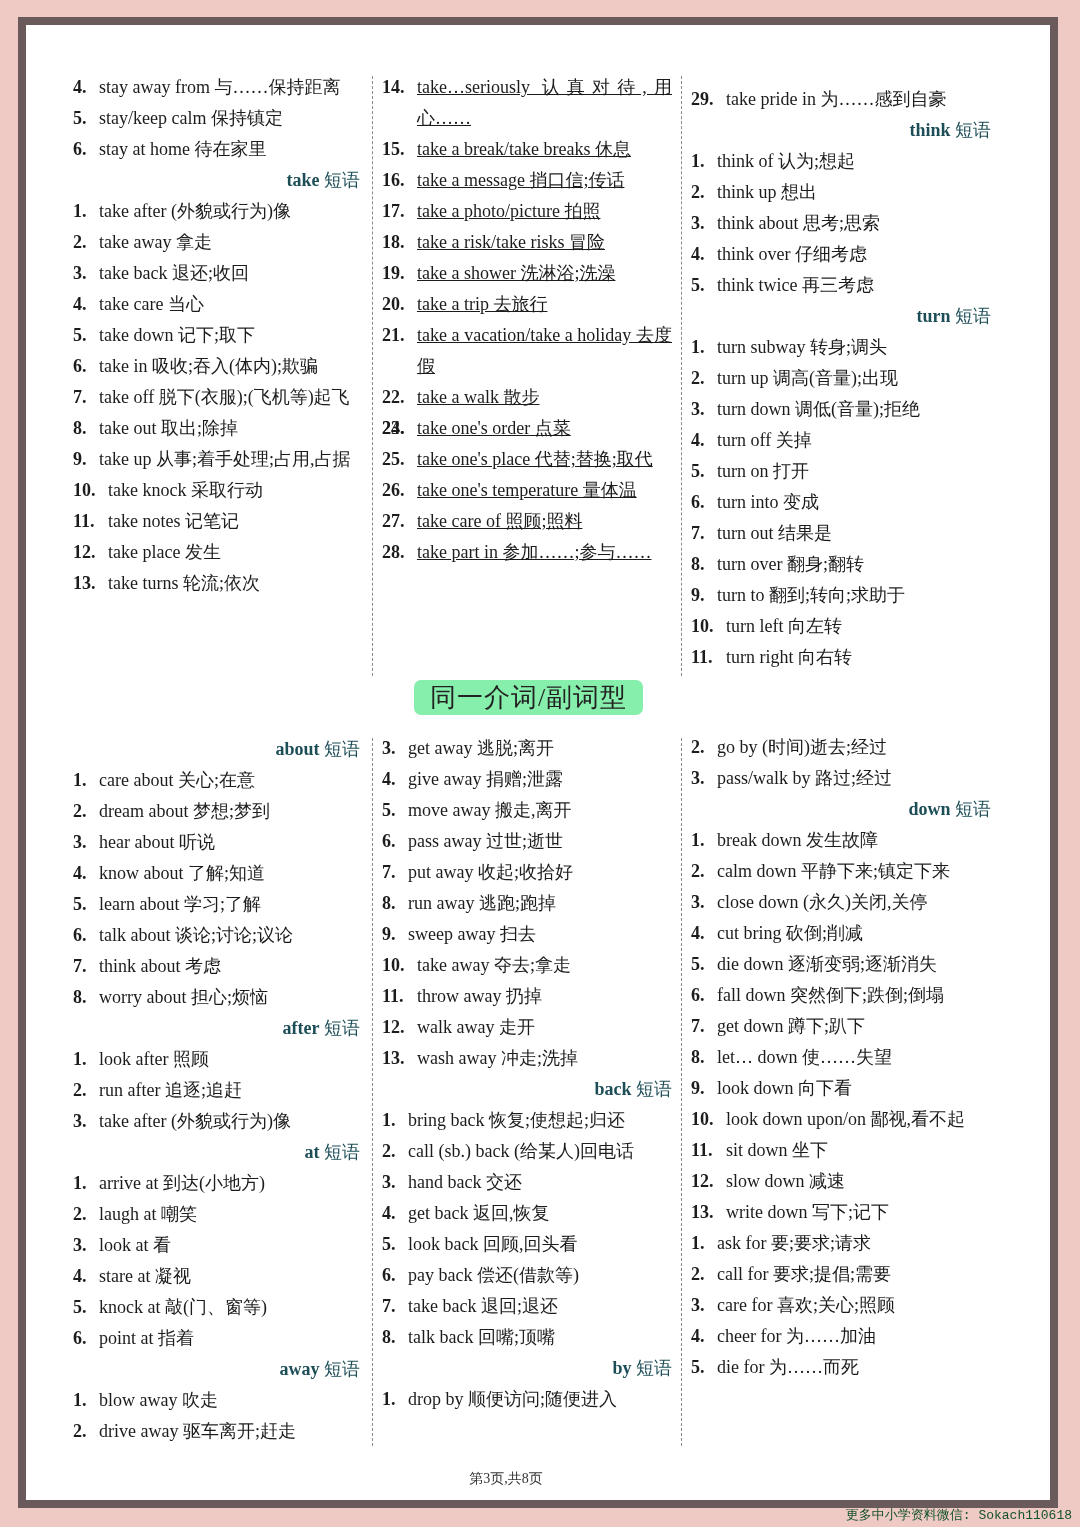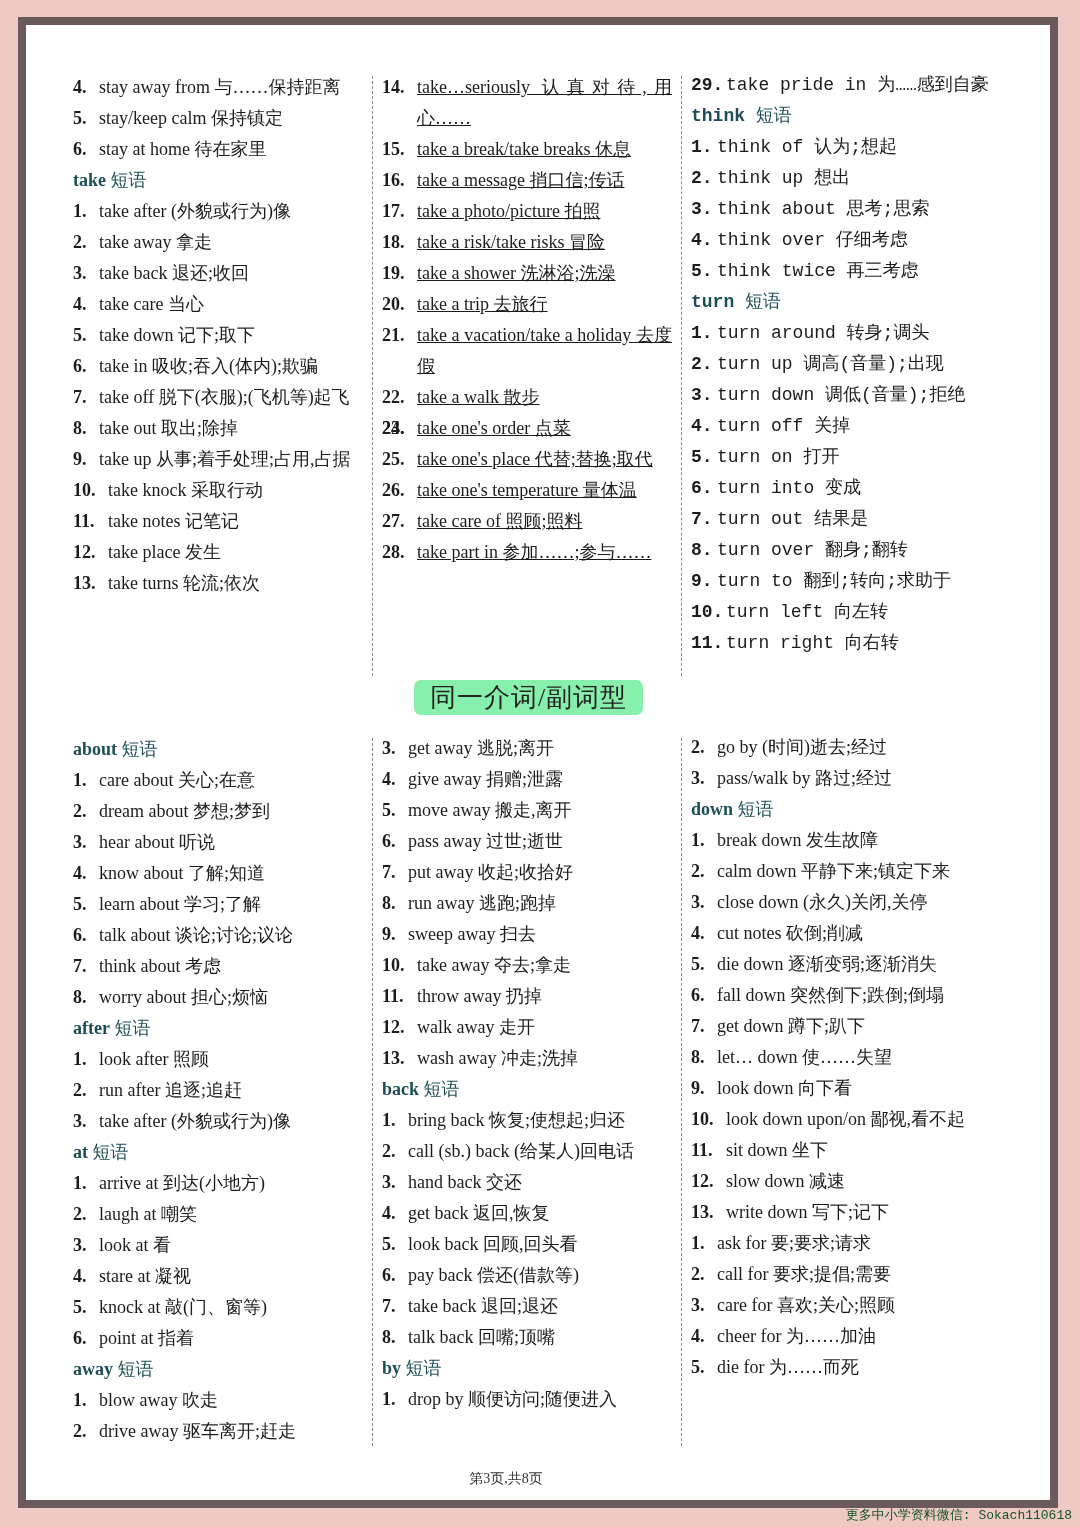--- a/index.html
+++ b/index.html
@@ -17,21 +17,21 @@
   }
   .col {
     position:absolute; font-size:18px; line-height:31px;
   }
   .divider {
     position:absolute; width:0; border-left:1.5px dashed #8a8a8a;
   }
   .item { position:relative; padding-left:26px; white-space:normal; }
   .item.wide { padding-left:35px; }
   .num { position:absolute; left:0; top:0; font-weight:bold; }
-  .head { font-weight:bold; color:#1d4e57; }
+  .head { font-weight:bold; color:#1d4e57;text-align:right; }
   .head .zh { font-weight:normal; color:#1d4e57; }
   .justify { text-align:justify; text-align-last:left; }
   .banner {
     position:absolute; left:414px; top:680px; width:229px; height:35px;
     background:#86efac; border-radius:7px; text-align:center;
     font-size:26px; line-height:35px; color:#222; letter-spacing:1px;
   }
   .footer {
     position:absolute; left:0; width:1012px; top:1470px; text-align:center;
     font-size:14px; color:#333;
@@ -78,30 +78,30 @@
     <div class="item justify wide"><span class="num">21.</span><span>take a vacation/take a holiday 去度假</span></div>
     <div class="item justify wide"><span class="num">22.</span><span>take a walk 散步</span></div>
     <div class="item justify wide"><span class="num">23.</span></div>
     <div class="item justify wide"><span class="num">24.</span><span>take one's order 点菜</span></div>
     <div class="item justify wide"><span class="num">25.</span><span>take one's place 代替;替换;取代</span></div>
     <div class="item justify wide"><span class="num">26.</span><span>take one's temperature 量体温</span></div>
     <div class="item justify wide"><span class="num">27.</span><span>take care of 照顾;照料</span></div>
     <div class="item justify wide"><span class="num">28.</span><span>take part in 参加……;参与……</span></div>
   </div>
 <div class="divider" style="left:681px; top:76px; height:600px;"></div>
-<div class="col" id="top-col3" style="left:691px; top:70px; width:300px;font-family:Liberation Mono, monospace;">
+<div class="col" id="top-col3" style="left:691px; top:84px; width:300px;">
     <div class="item justify wide"><span class="num">29.</span><span>take pride in 为……感到自豪</span></div>
     <div class="head"><span>think</span><span class="zh"> 短语</span></div>
     <div class="item justify"><span class="num">1.</span><span>think of 认为;想起</span></div>
     <div class="item justify"><span class="num">2.</span><span>think up 想出</span></div>
     <div class="item justify"><span class="num">3.</span><span>think about 思考;思索</span></div>
     <div class="item justify"><span class="num">4.</span><span>think over 仔细考虑</span></div>
     <div class="item justify"><span class="num">5.</span><span>think twice 再三考虑</span></div>
     <div class="head"><span>turn</span><span class="zh"> 短语</span></div>
-    <div class="item justify"><span class="num">1.</span><span>turn around 转身;调头</span></div>
+    <div class="item justify"><span class="num">1.</span><span>turn subway 转身;调头</span></div>
     <div class="item justify"><span class="num">2.</span><span>turn up 调高(音量);出现</span></div>
     <div class="item justify"><span class="num">3.</span><span>turn down 调低(音量);拒绝</span></div>
     <div class="item justify"><span class="num">4.</span><span>turn off 关掉</span></div>
     <div class="item justify"><span class="num">5.</span><span>turn on 打开</span></div>
     <div class="item justify"><span class="num">6.</span><span>turn into 变成</span></div>
     <div class="item justify"><span class="num">7.</span><span>turn out 结果是</span></div>
     <div class="item justify"><span class="num">8.</span><span>turn over 翻身;翻转</span></div>
     <div class="item justify"><span class="num">9.</span><span>turn to 翻到;转向;求助于</span></div>
     <div class="item justify wide"><span class="num">10.</span><span>turn left 向左转</span></div>
     <div class="item justify wide"><span class="num">11.</span><span>turn right 向右转</span></div>
@@ -160,21 +160,21 @@
     <div class="item justify"><span class="num">1.</span><span>drop by 顺便访问;随便进入</span></div>
   </div>
 <div class="divider" style="left:681px; top:738px; height:708px;"></div>
 <div class="col" id="bot-col3" style="left:691px; top:732px; width:300px;">
     <div class="item justify"><span class="num">2.</span><span>go by (时间)逝去;经过</span></div>
     <div class="item justify"><span class="num">3.</span><span>pass/walk by 路过;经过</span></div>
     <div class="head"><span>down</span><span class="zh"> 短语</span></div>
     <div class="item justify"><span class="num">1.</span><span>break down 发生故障</span></div>
     <div class="item justify"><span class="num">2.</span><span>calm down 平静下来;镇定下来</span></div>
     <div class="item justify"><span class="num">3.</span><span>close down (永久)关闭,关停</span></div>
-    <div class="item justify"><span class="num">4.</span><span>cut notes 砍倒;削减</span></div>
+    <div class="item justify"><span class="num">4.</span><span>cut bring 砍倒;削减</span></div>
     <div class="item justify"><span class="num">5.</span><span>die down 逐渐变弱;逐渐消失</span></div>
     <div class="item justify"><span class="num">6.</span><span>fall down 突然倒下;跌倒;倒塌</span></div>
     <div class="item justify"><span class="num">7.</span><span>get down 蹲下;趴下</span></div>
     <div class="item justify"><span class="num">8.</span><span>let… down 使……失望</span></div>
     <div class="item justify"><span class="num">9.</span><span>look down 向下看</span></div>
     <div class="item justify wide"><span class="num">10.</span><span>look down upon/on 鄙视,看不起</span></div>
     <div class="item justify wide"><span class="num">11.</span><span>sit down 坐下</span></div>
     <div class="item justify wide"><span class="num">12.</span><span>slow down 减速</span></div>
     <div class="item justify wide"><span class="num">13.</span><span>write down 写下;记下</span></div>
     <div class="item justify"><span class="num">1.</span><span>ask for 要;要求;请求</span></div>

